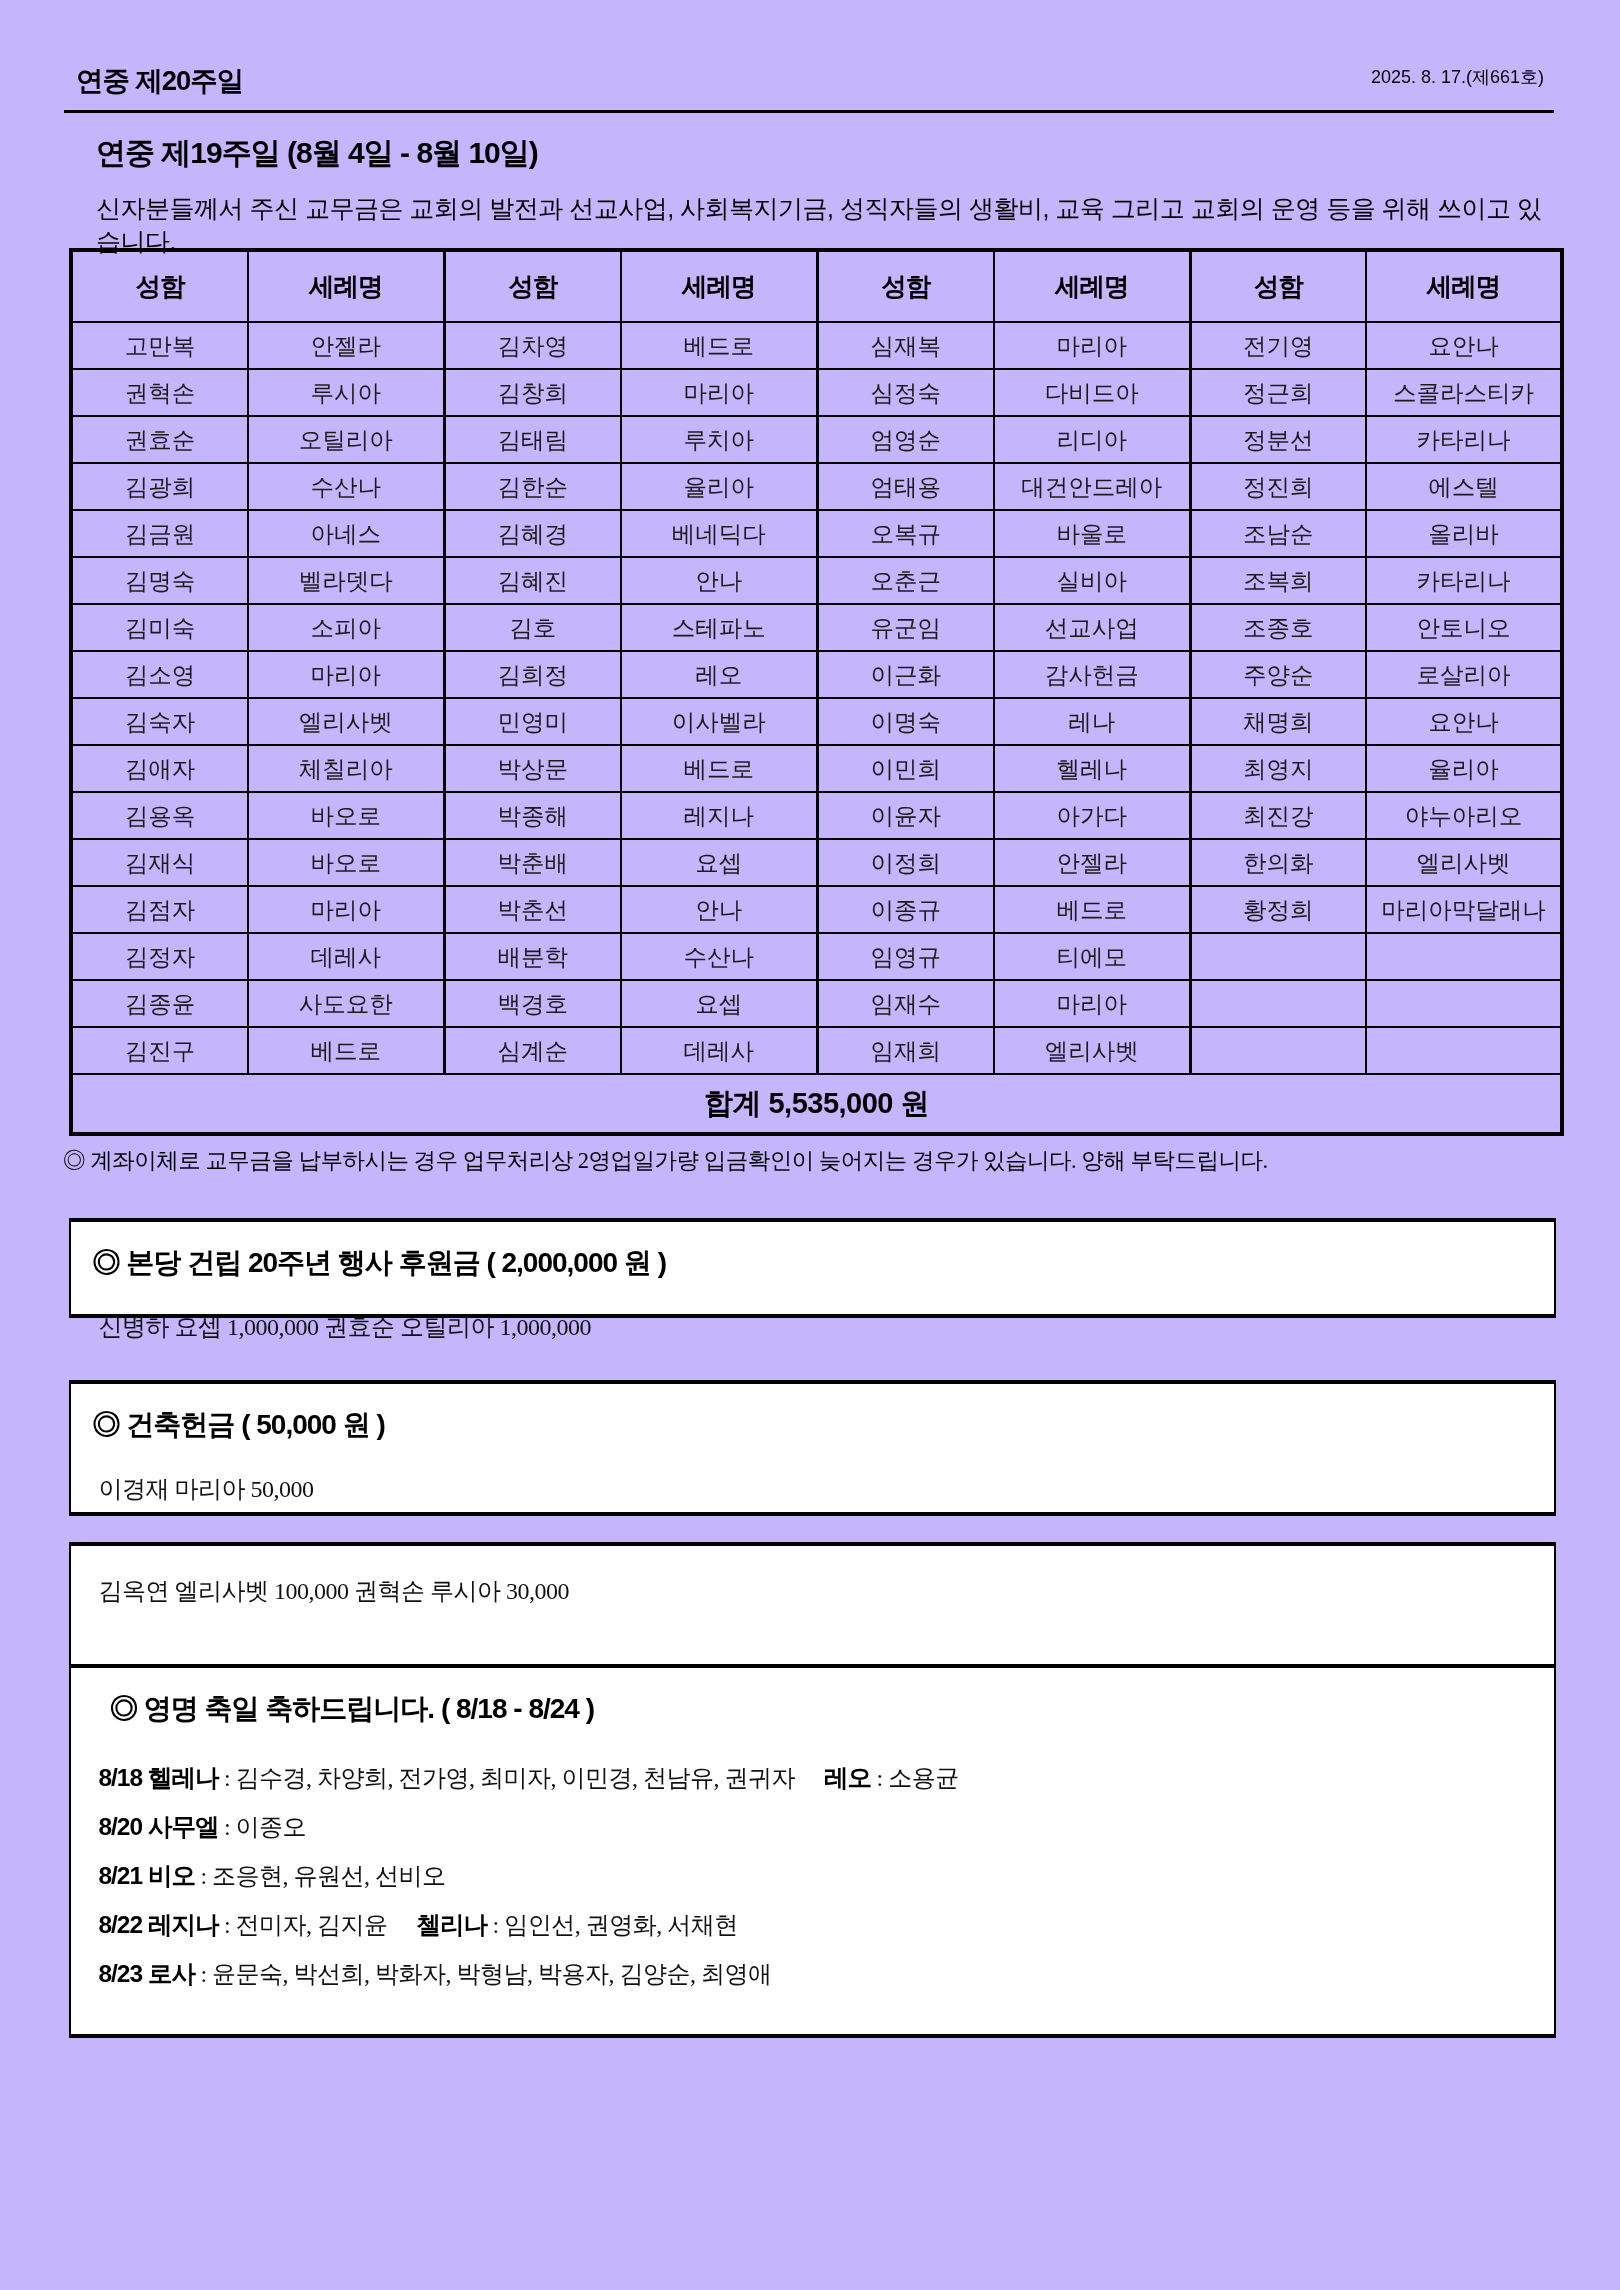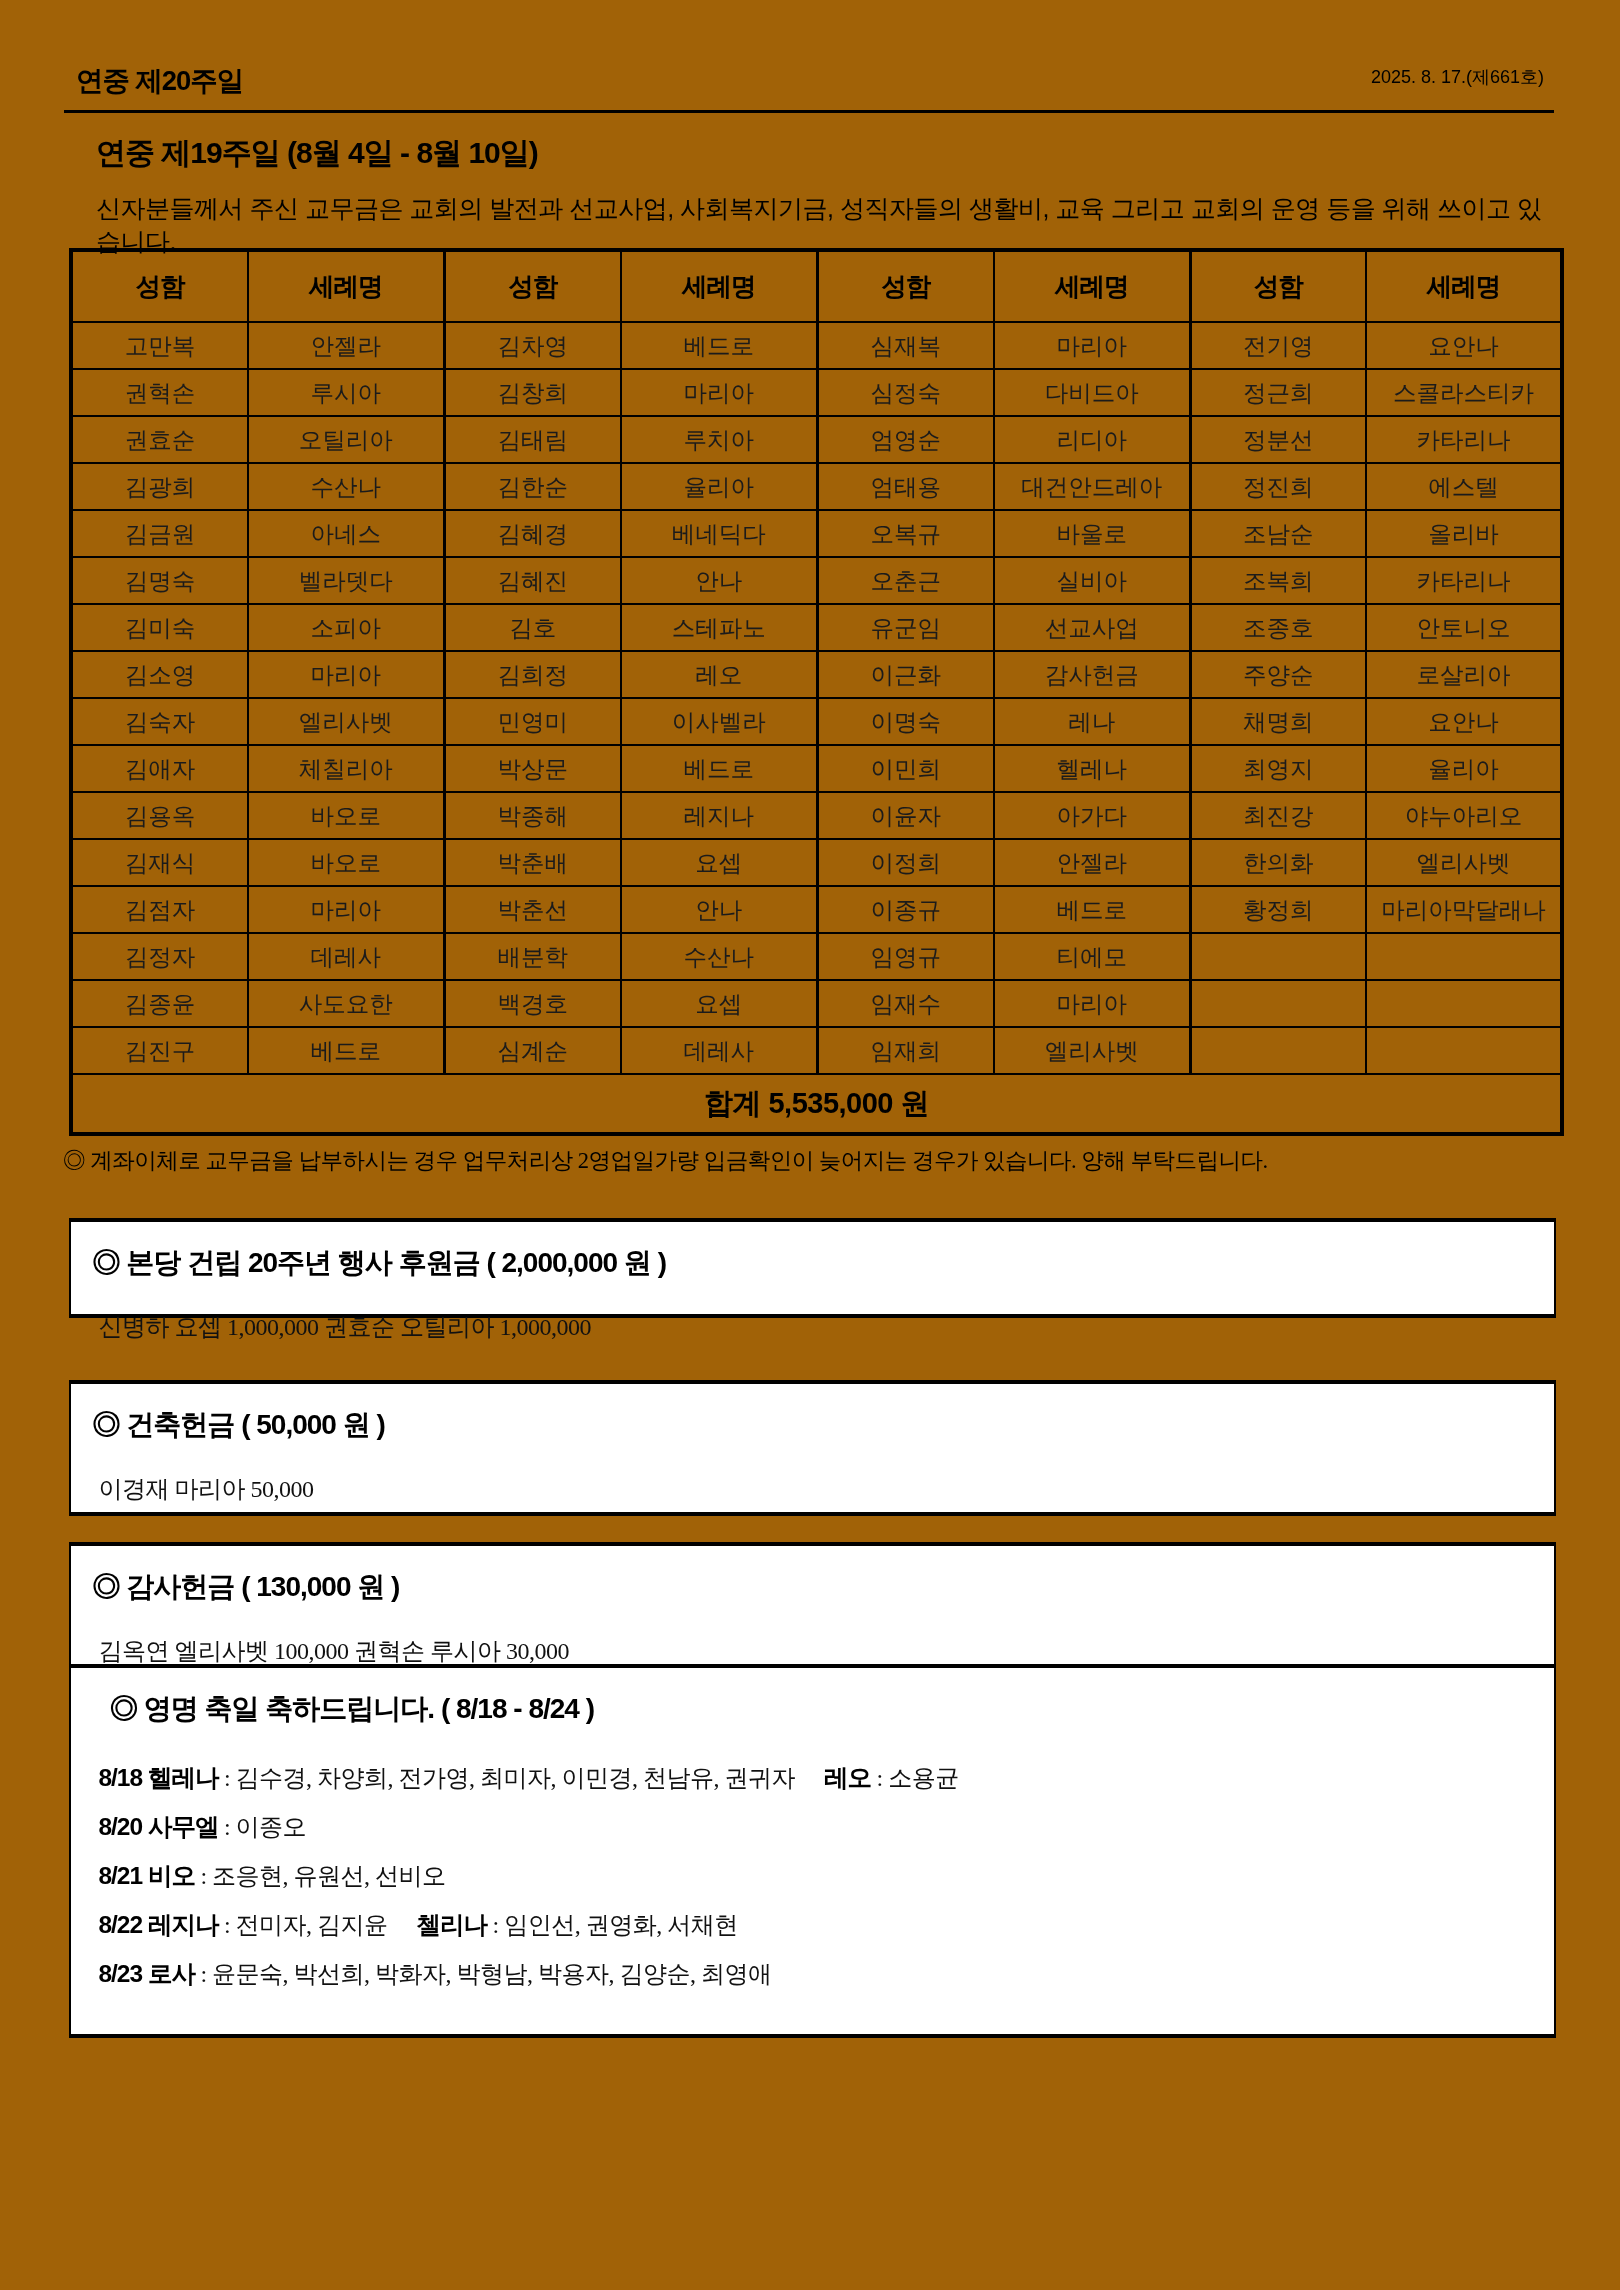--- a/index.html
+++ b/index.html
@@ -1,19 +1,19 @@
 <!DOCTYPE html>
 <html lang="ko"><head>
 <meta charset="utf-8">
 <style>
   html,body{margin:0;padding:0;background:#e8e8e8;}
   .page{
     position:relative;
     width:1620px;height:2291px;
-    background:#a16207;
+    background:#c4b5fd;
     font-family:"Liberation Sans", sans-serif;
     color:#000;
     overflow:hidden;
   }
   
   .hdr-left{
     position:absolute;left:76px;top:63px;
     font-size:27.4px;font-weight:700;letter-spacing:-1px;
   }
   .hdr-right{
@@ -312,21 +312,20 @@
     <div class="box-title">◎ 본당 건립 20주년 행사 후원금 ( 2,000,000 원 )</div>
     <div class="box-content">신병하 요셉 1,000,000    권효순 오틸리아 1,000,000</div>
   </div>
 
   <div class="box box-building">
     <div class="box-title">◎ 건축헌금 ( 50,000 원 )</div>
     <div class="box-content">이경재 마리아 50,000</div>
   </div>
 
   <div class="box box-thanksgiving">
-    <div class="box-title">◎ 감사헌금 ( 130,000 원 )</div>
     <div class="box-content">김옥연 엘리사벳 100,000    권혁손 루시아 30,000</div>
   </div>
 
   <div class="box box-feast">
     <div class="box-title">◎  영명 축일 축하드립니다. ( 8/18 - 8/24 )</div>
     <div class="feast-lines">
         <div class="feast-line"><span class="feast-date">8/18 </span><span class="feast-part"><span class="saint-name">헬레나</span> : 김수경, 차양희, 전가영, 최미자, 이민경, 천남유, 권귀자</span><span class="feast-part gap"><span class="saint-name">레오</span> : 소용균</span></div>
         <div class="feast-line"><span class="feast-date">8/20 </span><span class="feast-part"><span class="saint-name">사무엘</span> : 이종오</span></div>
         <div class="feast-line"><span class="feast-date">8/21 </span><span class="feast-part"><span class="saint-name">비오</span> : 조응현, 유원선, 선비오</span></div>
         <div class="feast-line"><span class="feast-date">8/22 </span><span class="feast-part"><span class="saint-name">레지나</span> : 전미자, 김지윤</span><span class="feast-part gap"><span class="saint-name">첼리나</span> : 임인선, 권영화, 서채현</span></div>

